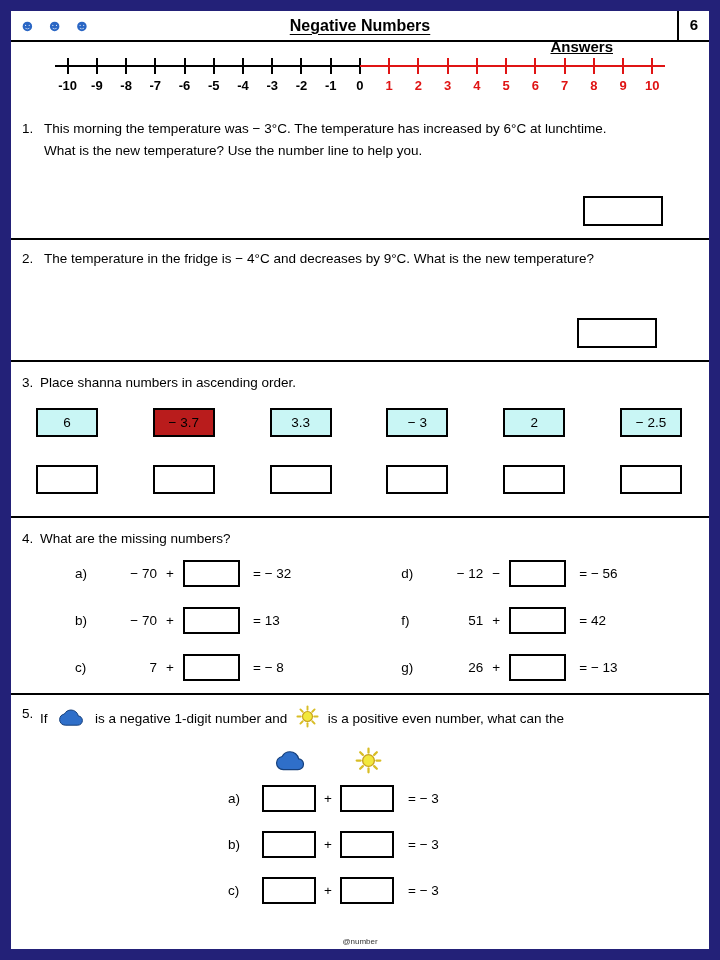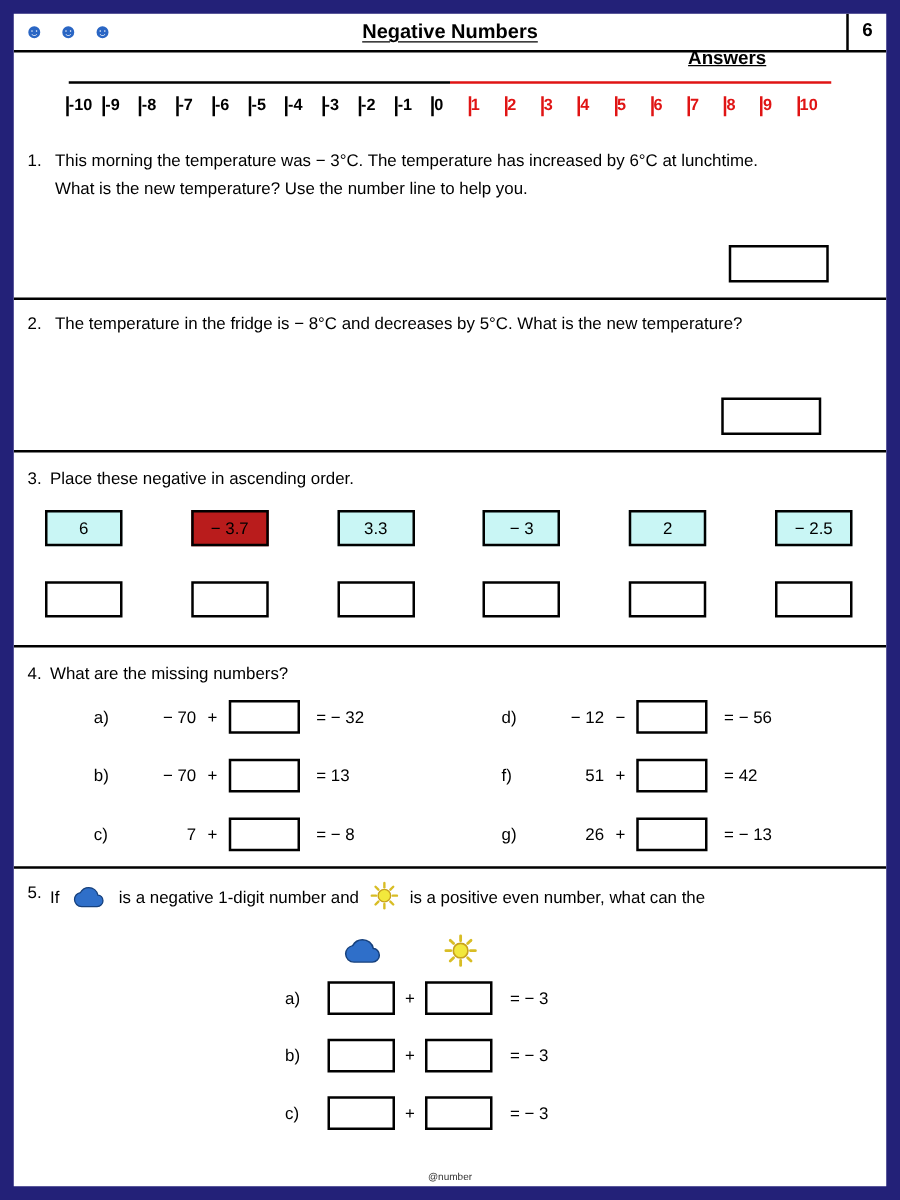--- a/index.html
+++ b/index.html
@@ -28,21 +28,21 @@
   .s3 { height: 156px; padding: 12px 0 0 0; }
   .s4 { height: 177px; padding: 12px 0 0 11px; }
   .s5 { flex: 1 1 auto; border-bottom: none; padding: 10px 16px 0 11px; position: relative; }
 
   
   .nl { position: relative; height: 60px; margin: 10px 42px 0 42px; }
   .nl-line { position: absolute; top: 13px; height: 2px; }
   .nl-line.neg { left: 0.4%; width: 49.6%; background: #000; }
   .nl-line.pos { left: 50%; width: 49.6%; background: #e01414; }
   .nl-cells { display: flex; height: 100%; }
-  .nl-cell { flex: 1 1 0; min-width: 0; display: flex; flex-direction: row; align-items: center; }
+  .nl-cell { flex: 1 1 0; min-width: 0; display: flex; flex-direction: column; align-items: center; }
   .nl-tick { width: 2px; height: 16px; margin-top: 6px; background: #000; }
   .nl-tick.pos { background: #e01414; }
   .nl-label { margin-top: 3px; font-size: 13px; font-weight: 700; }
   .nl-label.pos { color: #e01414; }
 
   
   .q-body { display: flex; flex-direction: column; padding: 8px 16px 0 11px; }
   .q-row { display: flex; }
   .q-num { flex: 0 0 22px; }
   .q-num.narrow { flex: 0 0 18px; }
@@ -198,29 +198,29 @@
         <span class="q-text">This morning the temperature was − 3°C. The temperature has increased by 6°C at lunchtime.</span>
       </div>
       <div class="q-cont">What is the new temperature? Use the number line to help you.</div>
       <div class="answer-box q1-box"></div>
     </div>
   </div>
 
   <div class="section s2">
     <div class="q-row">
       <span class="q-num">2.</span>
-      <span class="q-text">The temperature in the fridge is − 8°C and decreases by 5°C. What is the new temperature?</span>
+      <span class="q-text">The temperature in the fridge is − 4°C and decreases by 9°C. What is the new temperature?</span>
     </div>
     <div class="answer-box q2-box"></div>
   </div>
 
   <div class="section s3">
     <div class="q-row q3-title">
       <span class="q-num narrow">3.</span>
-      <span class="q-text">Place these negative in ascending order.</span>
+      <span class="q-text">Place shanna numbers in ascending order.</span>
     </div>
     <div class="q3-row" id="q3-numbers">
         <div class="num-tile" style="background: rgb(201, 246, 245);">6</div>
         <div class="num-tile" style="background: #b91c1c;">− 3.7</div>
         <div class="num-tile" style="background: rgb(201, 246, 245);">3.3</div>
         <div class="num-tile" style="background: rgb(201, 246, 245);">− 3</div>
         <div class="num-tile" style="background: rgb(201, 246, 245);">2</div>
         <div class="num-tile" style="background: rgb(201, 246, 245);">− 2.5</div>
       </div>
     <div class="q3-row q3-row2" id="q3-answers">

